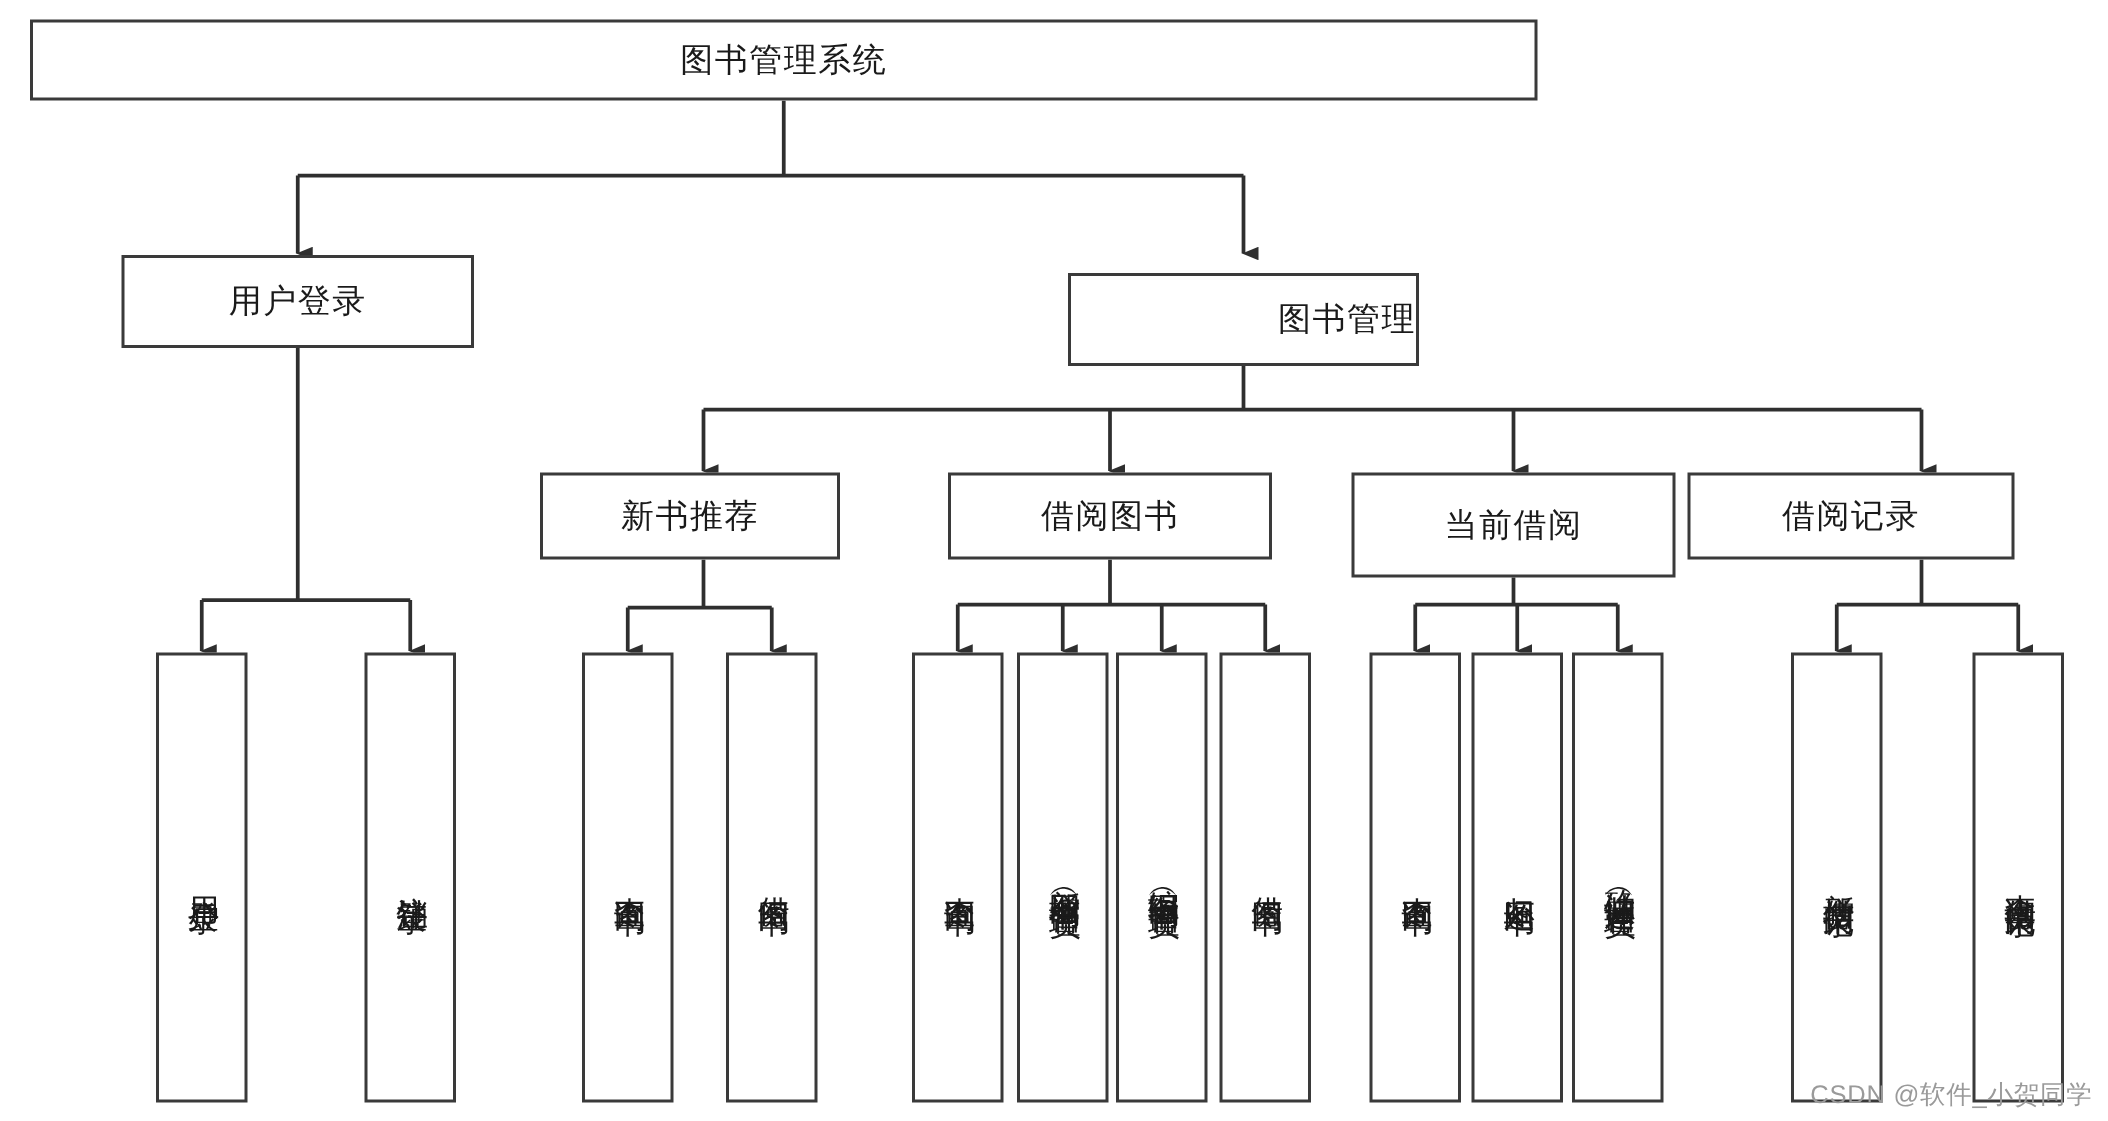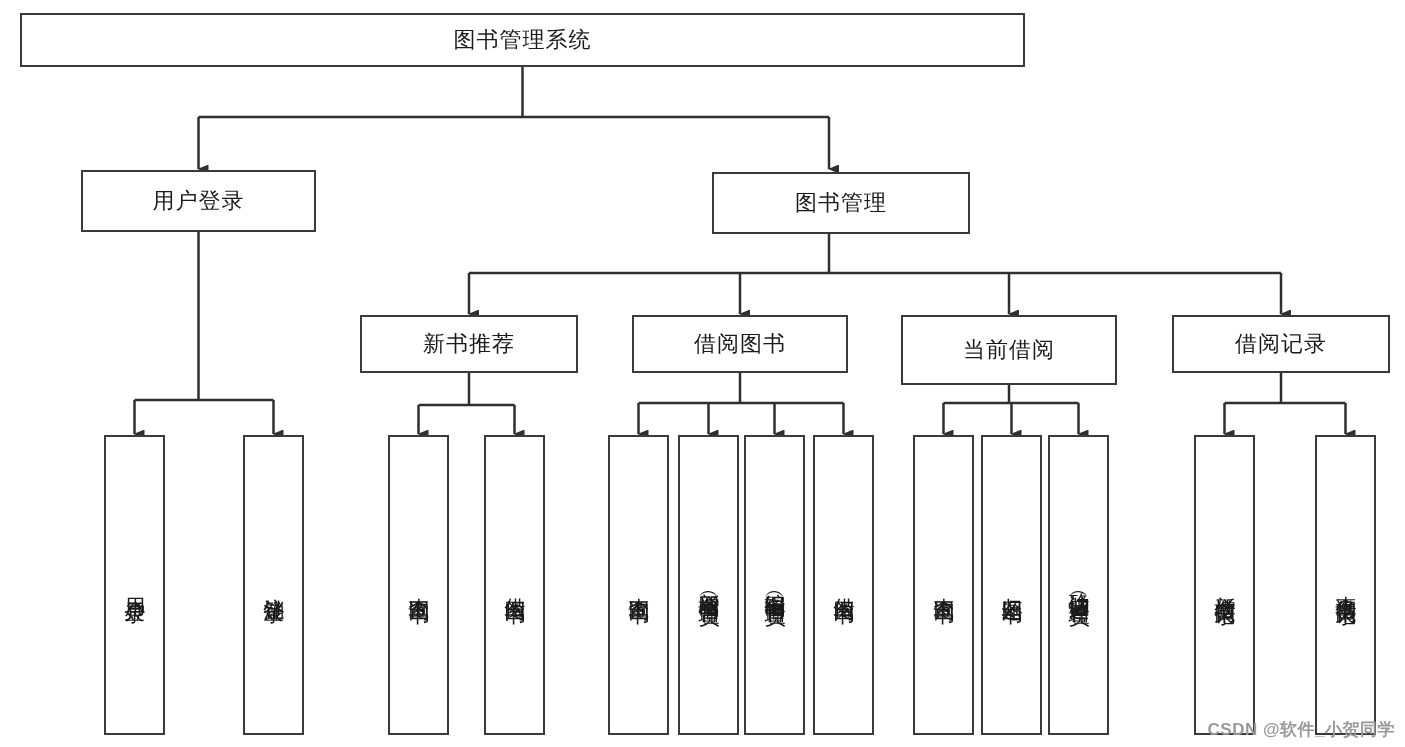--- a/index.html
+++ b/index.html
@@ -56,21 +56,20 @@
   }
   #watermark {
     position: absolute;
     right: 10px;
     bottom: 6px;
     font-size: 17px;
     color: #9a9a9a;
     letter-spacing: 0.5px;
     white-space: nowrap;
     pointer-events: none;
-    font-weight: bold;
   }
 </style>
 </head>
 <body>
 
 <div id="diagram-root">
 
   <svg id="edges-layer" viewBox="0 0 1405 747" width="1405" height="747" aria-hidden="true">
     <defs>
       <marker id="arrowhead" markerWidth="9" markerHeight="11" refX="4.5" refY="10" orient="auto" markerUnits="userSpaceOnUse">
@@ -114,33 +113,33 @@
       </g>
   </svg>
 
   <div id="nodes-layer">
       <div class="node horizontal" style="left: 20px; top: 13px; width: 1005px; height: 54px; border-color: rgb(58, 58, 58); background: rgb(255, 255, 255); color: rgb(26, 26, 26);">
         <span class="node-label">图书管理系统</span>
       </div>
       <div class="node horizontal" style="left: 81px; top: 170px; width: 235px; height: 62px; border-color: rgb(58, 58, 58); background: rgb(255, 255, 255); color: rgb(26, 26, 26);">
         <span class="node-label">用户登录</span>
       </div>
-      <div class="node horizontal" style="left: 712px; top: 172px; width: 258px; height: 62px; border-color: rgb(58, 58, 58); background: rgb(255, 255, 255); color: rgb(26, 26, 26);">
+      <div class="node horizontal" style="left: 712px; top: 182px; width: 234px; height: 62px; border-color: rgb(58, 58, 58); background: rgb(255, 255, 255); color: rgb(26, 26, 26); justify-content: flex-end;">
         <span class="node-label">图书管理</span>
       </div>
-      <div class="node horizontal" style="left: 360px; top: 315px; width: 218px; height: 58px; border-color: rgb(58, 58, 58); background: rgb(255, 255, 255); color: rgb(26, 26, 26);">
+      <div class="node horizontal" style="left: 360px; top: 315px; width: 200px; height: 58px; border-color: rgb(58, 58, 58); background: rgb(255, 255, 255); color: rgb(26, 26, 26);">
         <span class="node-label">新书推荐</span>
       </div>
       <div class="node horizontal" style="left: 632px; top: 315px; width: 216px; height: 58px; border-color: rgb(58, 58, 58); background: rgb(255, 255, 255); color: rgb(26, 26, 26);">
         <span class="node-label">借阅图书</span>
       </div>
       <div class="node horizontal" style="left: 901px; top: 315px; width: 216px; height: 70px; border-color: rgb(58, 58, 58); background: rgb(255, 255, 255); color: rgb(26, 26, 26);">
         <span class="node-label">当前借阅</span>
       </div>
-      <div class="node horizontal" style="left: 1172px; top: 315px; width: 218px; height: 58px; border-color: rgb(58, 58, 58); background: rgb(255, 255, 255); color: rgb(26, 26, 26);">
+      <div class="node horizontal" style="left: 1125px; top: 315px; width: 218px; height: 58px; border-color: rgb(58, 58, 58); background: rgb(255, 255, 255); color: rgb(26, 26, 26);">
         <span class="node-label">借阅记录</span>
       </div>
       <div class="node vertical" style="left: 104px; top: 435px; width: 61px; height: 300px; border-color: rgb(58, 58, 58); background: rgb(255, 255, 255); color: rgb(26, 26, 26);">
         <span class="node-label">用户登录</span>
       </div>
       <div class="node vertical" style="left: 243px; top: 435px; width: 61px; height: 300px; border-color: rgb(58, 58, 58); background: rgb(255, 255, 255); color: rgb(26, 26, 26);">
         <span class="node-label">注销登录</span>
       </div>
       <div class="node vertical" style="left: 388px; top: 435px; width: 61px; height: 300px; border-color: rgb(58, 58, 58); background: rgb(255, 255, 255); color: rgb(26, 26, 26);">
         <span class="node-label">查询图书</span>

